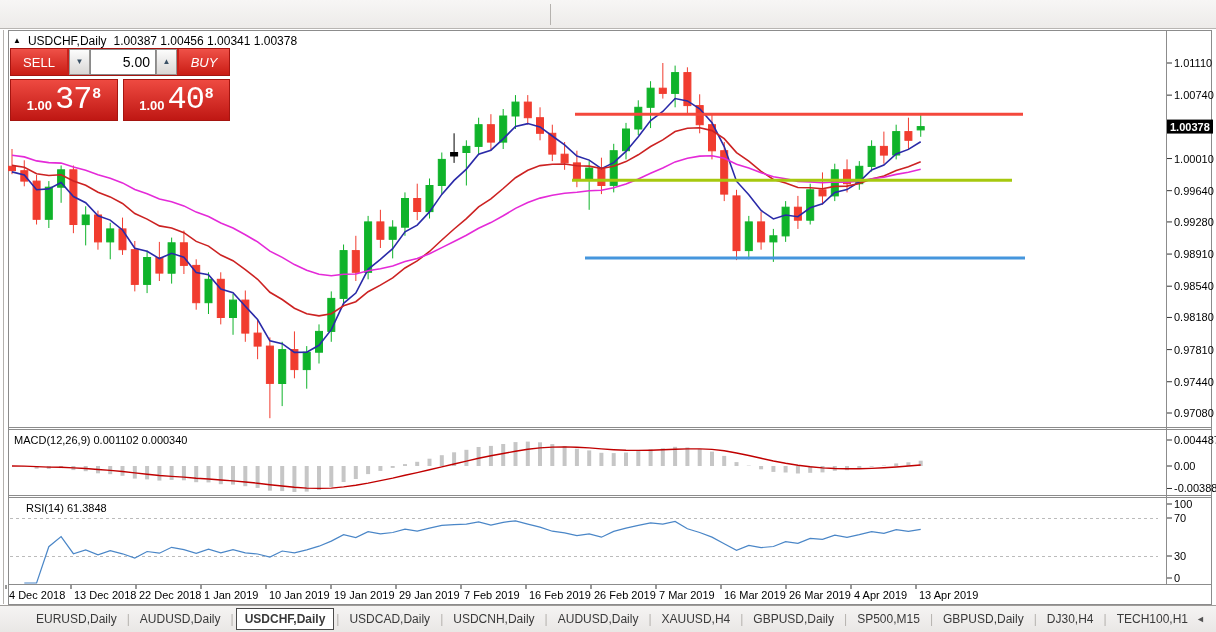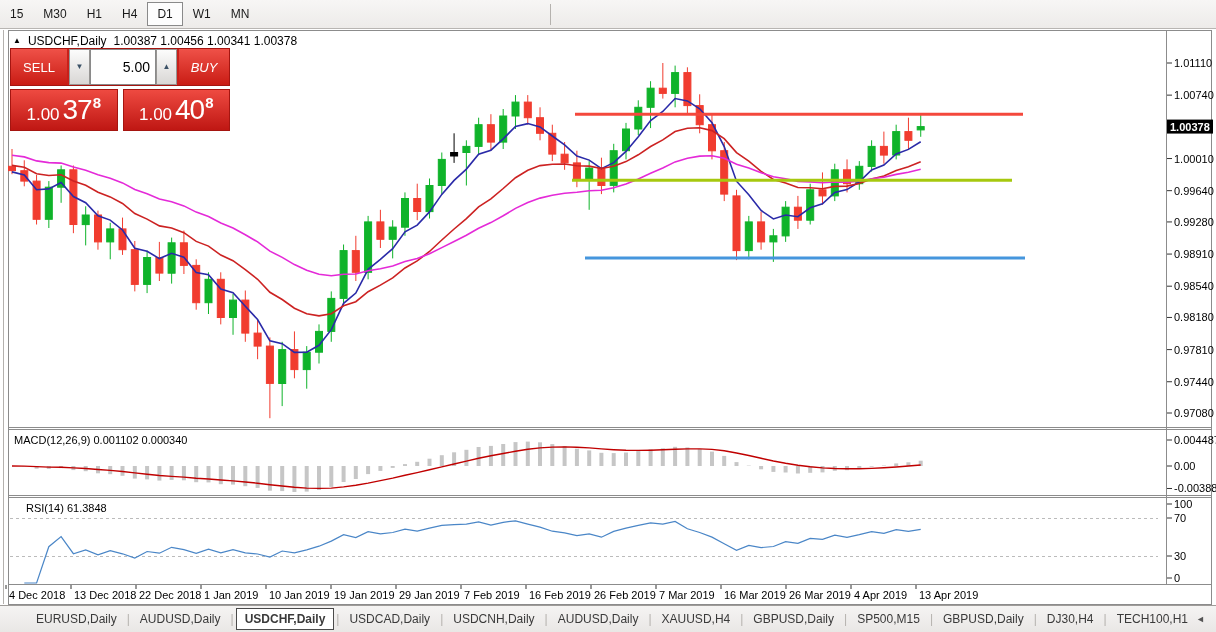--- a/index.html
+++ b/index.html
@@ -23,62 +23,53 @@
 
   .chart-title{position:absolute;left:13px;top:4px;font-size:12px;color:#000;
     display:flex;align-items:center;gap:7px;white-space:nowrap;}
   .collapse-icon{font-size:8px;line-height:1;}
 
   .macd-title{position:absolute;left:14px;top:404px;font-size:11px;color:#000;}
   .rsi-title{position:absolute;left:26px;top:472px;font-size:11px;color:#000;}
 
   
   .trade-panel{position:absolute;left:10px;top:18px;width:220px;}
-  .tp-top{display:flex;height:38px;background:#c8201a;border:1px solid #a51510;box-sizing:border-box;}
+  .tp-top{display:flex;height:28px;background:#c8201a;border:1px solid #a51510;box-sizing:border-box;}
   .tp-btn{display:flex;align-items:center;justify-content:center;color:#fff;font-size:13px;
     background:linear-gradient(#ef5148,#c91c14);cursor:default;}
   .tp-sell{width:56px;}
   .tp-buy{flex:1;margin-left:2px;font-style:italic;}
   .tp-spin{display:flex;margin-left:2px;margin-right:0;}
   .tp-spin-btn{width:21px;background:linear-gradient(#fcfcfc,#d9d7d5);border:1px solid #979593;
     box-sizing:border-box;display:flex;align-items:center;justify-content:center;cursor:default;}
   .tp-spin-btn span{font-size:8px;color:#3b5166;line-height:1;}
   .tp-input{width:66px;border:1px solid #8a8a8a;box-sizing:border-box;text-align:right;
     font:14px "Liberation Sans",sans-serif;padding:0 5px 0 0;outline:none;}
   .tp-prices{display:flex;gap:5px;margin-top:3px;}
   .tp-price-box{flex:1;height:42px;background:linear-gradient(#ee4a41,#bf1713);border:1px solid #a51510;
     box-sizing:border-box;color:#fff;display:flex;align-items:center;justify-content:center;cursor:default;}
-  .tp-small{font-size:17px;font-weight:normal;margin-right:3px;margin-top:10px;}
-  .tp-big{font-size:28px;font-weight:400;line-height:1;letter-spacing:-1px;}
+  .tp-small{font-size:13px;font-weight:bold;margin-right:3px;margin-top:10px;}
+  .tp-big{font-size:32px;font-weight:400;line-height:1;letter-spacing:-1px;font-family:Liberation Mono, monospace;}
   .tp-sup{font-size:15px;font-weight:bold;align-self:flex-start;margin-top:4px;margin-left:1px;}
 
   
   .tabbar{position:absolute;left:0;top:605px;width:1216px;height:27px;box-sizing:border-box;
     background:linear-gradient(#f5f4f3,#e9e7e5);border-top:1px solid #9f9c99;
     display:flex;align-items:center;padding-left:28px;font-size:12px;color:#3a3a3a;}
   .tab{padding:4px 8px;white-space:nowrap;cursor:default;}
   .tab.active{background:#fff;border:1px solid #4a4a4a;font-weight:bold;padding:3px 8px;}
   .tab-sep{color:#b5b2ae;margin:0 2px;}
   .tab-arrows{margin-left:auto;margin-right:7px;display:flex;gap:10px;color:#555;font-size:9px;}
 </style>
 </head>
 <body>
 
 <div class="app">
 
   <div class="toolbar">
-    <div class="toolbar-items">
-        <div class="tf-btn">15</div>
-        <div class="tf-btn">M30</div>
-        <div class="tf-btn">H1</div>
-        <div class="tf-btn">H4</div>
-        <div class="tf-btn active">D1</div>
-        <div class="tf-btn">W1</div>
-        <div class="tf-btn">MN</div>
-      </div>
     <div class="tb-divider"></div>
   </div>
 
   <div class="chart-window">
     <svg id="chartsvg" width="1216" height="575">
         <line x1="3.5" y1="0" x2="3.5" y2="574" stroke="#b4b1ae"></line>
         <rect x="8.5" y="0.5" width="1203" height="574" fill="none" stroke="#8c8c8c"></rect>
         <line x1="1166.5" y1="0" x2="1166.5" y2="555" stroke="#8c8c8c"></line>
         <line x1="8.5" y1="397.5" x2="1211.5" y2="397.5" stroke="#8c8c8c"></line>
         <line x1="8.5" y1="399.5" x2="1211.5" y2="399.5" stroke="#8c8c8c"></line>

